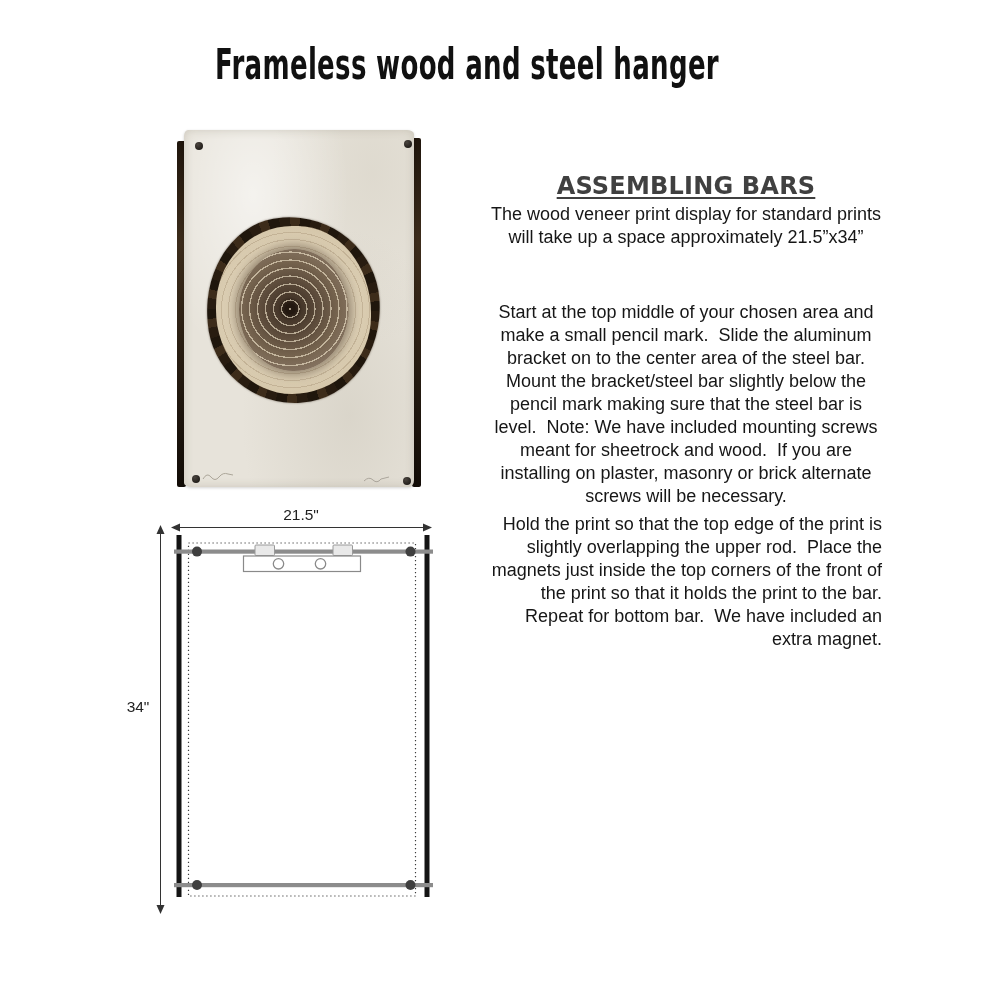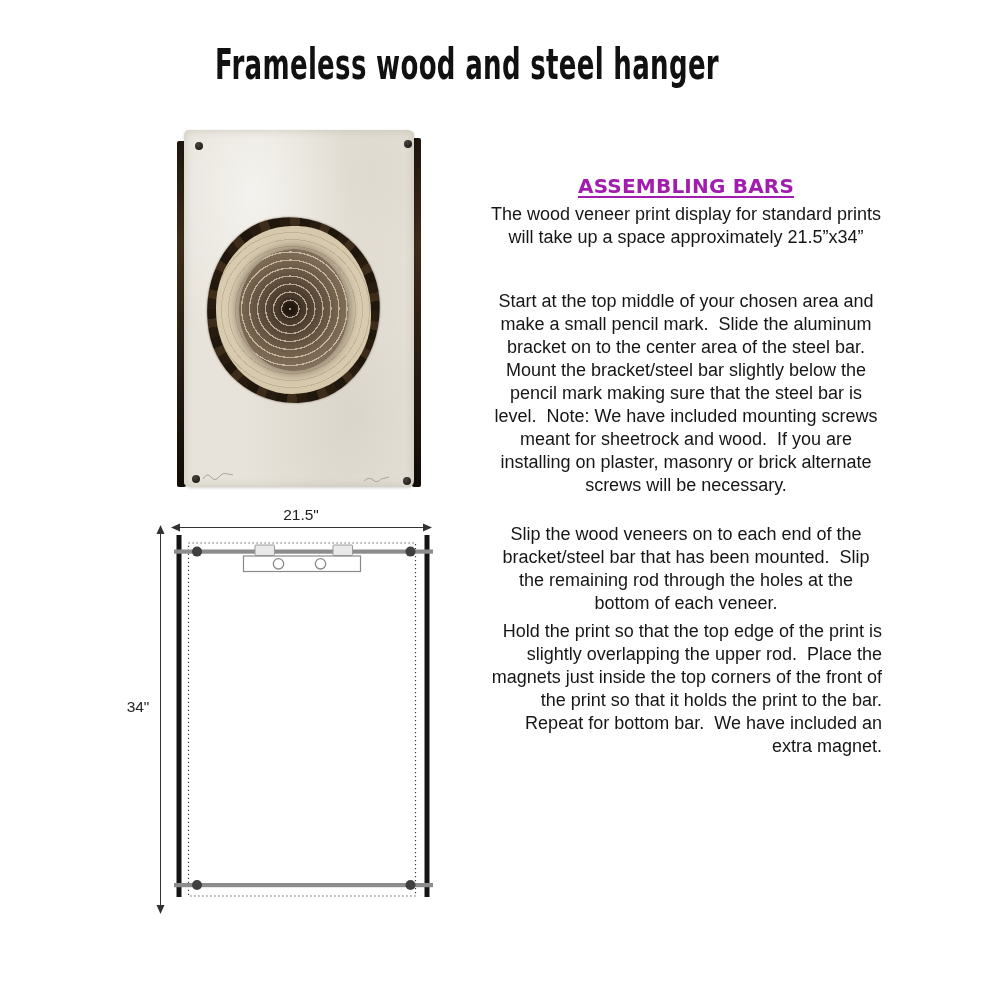--- a/index.html
+++ b/index.html
@@ -52,29 +52,29 @@
           radial-gradient(circle at 47% 49%,#231810 0 5px,#46372a 14%,#5b4a3a 32%,#76644f 56%,#847260 74%,#60503e 92%,#4f4130 100%);
         border-radius:51% 49% 50% 50% / 50% 51% 49% 51%;
         box-shadow:0 0 10px 4px rgba(94,78,60,0.55);}
 
   
   .diagram{position:absolute;left:100px;top:500px;}
   .diagram text{font-family:"Liberation Sans",sans-serif;font-size:15.5px;fill:#222;}
 
   
   .instructions{position:absolute;left:490px;top:176px;width:392px;}
-  .sec-heading{margin:0;font-size:20px;line-height:21px;font-weight:bold;
-               font-family:"DejaVu Sans",sans-serif;letter-spacing:0.2px;color:#a21caf;
+  .sec-heading{margin:0;font-size:24px;line-height:21px;font-weight:bold;
+               font-family:"DejaVu Sans",sans-serif;letter-spacing:0.2px;color:#404040;
                text-decoration:underline;text-underline-offset:3px;text-decoration-thickness:1.5px;}
   .sec-heading.center{text-align:center;}
   .sec-heading.left{text-align:left;margin-top:22px;}
   .para{margin:0;font-size:18px;line-height:23px;text-align:center;
         font-family:"Liberation Sans",sans-serif;color:#161616;white-space:pre-wrap;}
   .para.m-intro{margin-top:6px;}
-  .para.m-lg{margin-top:41px;}
+  .para.m-lg{margin-top:52px;}
   .para.m-md{margin-top:26px;}
   .para.m-sm{margin-top:5px;text-align:right;}
 </style>
 </head>
 <body>
 
 <div class="page">
 
   <h1 class="title">Frameless wood and steel hanger</h1>
 
@@ -135,17 +135,16 @@
 
     <rect x="74" y="383" width="259" height="4.2" fill="#8c8c8c"></rect>
     <circle cx="97" cy="385" r="5" fill="#3f3f3f"></circle>
     <circle cx="310.5" cy="385" r="5" fill="#3f3f3f"></circle>
   </svg>
 
   <div class="instructions">
     <h2 class="sec-heading center">ASSEMBLING BARS</h2>
     <p class="para m-intro">The wood veneer print display for standard prints will take up a space approximately 21.5”x34”</p>
     <p class="para m-lg">Start at the top middle of your chosen area and make a small pencil mark.  Slide the aluminum bracket on to the center area of the steel bar. Mount the bracket/steel bar slightly below the pencil mark making sure that the steel bar is level.  Note: We have included mounting screws meant for sheetrock and wood.  If you are installing on plaster, masonry or brick alternate screws will be necessary.</p>
-    <p class="para m-md">Slip the wood veneers on to each end of the bracket/steel bar that has been mounted.  Slip the remaining rod through the holes at the bottom of each veneer.</p>
     <p class="para m-sm">Hold the print so that the top edge of the print is slightly overlapping the upper rod.  Place the magnets just inside the top corners of the front of the print so that it holds the print to the bar.  Repeat for bottom bar.  We have included an extra magnet.</p>
   </div>
 
 </div>
 
 </body></html>

